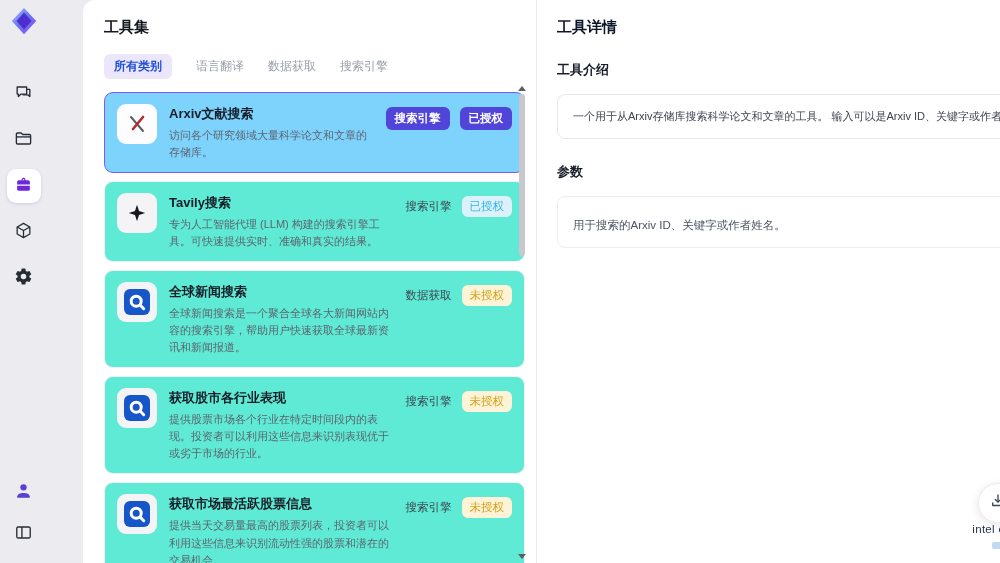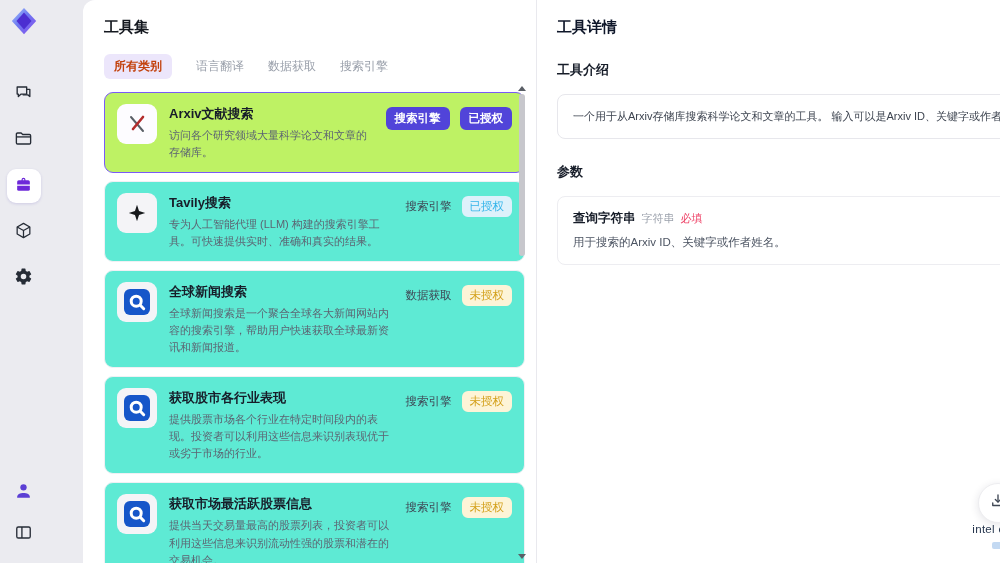--- a/index.html
+++ b/index.html
@@ -32,28 +32,28 @@
   }
 
   
   .list-panel {
     position:absolute; left:0; top:0; width:453px; height:563px;
     padding:18px 18px 0 21px;
   }
   .panel-title { font-size:15px; font-weight:700; color:#14181f; }
   .tabs { display:flex; align-items:center; gap:24px; margin-top:17px; }
   .tab { font-size:12px; color:#9aa0ab; cursor:pointer; padding:4px 0; border-radius:6px; white-space:nowrap; }
-  .tab.active { background:#ece6fb; color:#c2410c; font-weight:700; padding:4px 10px; }
+  .tab.active { background:#ece6fb; color:#1d4ed8; font-weight:700; padding:4px 10px; }
 
   .tool-list { margin-top:13px; width:421px; display:flex; flex-direction:column; gap:8px; }
   .tool-card {
     display:flex; gap:12px; padding:11px 12px;
     background:#5eead4; border:1px solid #f0f0f4; border-radius:9px; cursor:pointer;
   }
-  .tool-card.selected { background:#bef264; border:1.5px solid #7a5af8; }
+  .tool-card.selected { background:#7dd3fc; border:1.5px solid #7a5af8; }
   .tool-icon {
     flex:none; width:40px; height:40px; border-radius:9px; background:#f4f4f7;
     display:flex; align-items:center; justify-content:center; overflow:hidden;
   }
   .tool-card.selected .tool-icon { background:#fdfcff; }
   .tool-text { flex:1; min-width:0; }
   .tool-name { font-size:13px; font-weight:700; color:#171d29; margin-top:1px; }
   .tool-desc { font-size:11px; color:#5c6472; line-height:1.55; margin-top:4px; }
   .tool-tags { flex:none; display:flex; gap:10px; align-items:flex-start; padding-top:3px; }
   .tag { font-size:11.5px; white-space:nowrap; border-radius:6px; }
@@ -266,25 +266,20 @@
       <div class="scroll-arrow down"></div>
     </div>
   </div>
 
   <div class="detail-panel">
     <div class="detail-title">工具详情</div>
     <div class="section-heading">工具介绍</div>
     <div class="intro-box">一个用于从Arxiv存储库搜索科学论文和文章的工具。 输入可以是Arxiv ID、关键字或作者姓名。</div>
     <div class="section-heading">参数</div>
     <div class="param-box">
-      <div class="param-head">
-        <span class="param-name">查询字符串</span>
-        <span class="param-type">字符串</span>
-        <span class="param-required">必填</span>
-      </div>
       <div class="param-desc">用于搜索的Arxiv ID、关键字或作者姓名。</div>
     </div>
   </div>
 
   <div class="fab">
     <span>
       <svg viewBox="0 0 24 24" width="18" height="18" fill="none" stroke="#3f4754" stroke-width="1.8" stroke-linecap="round" stroke-linejoin="round">
         <path d="M12 4v9"></path>
           <path d="M8.5 10L12 13.5 15.5 10"></path>
           <path d="M5 14.5V18h14v-3.5"></path>

